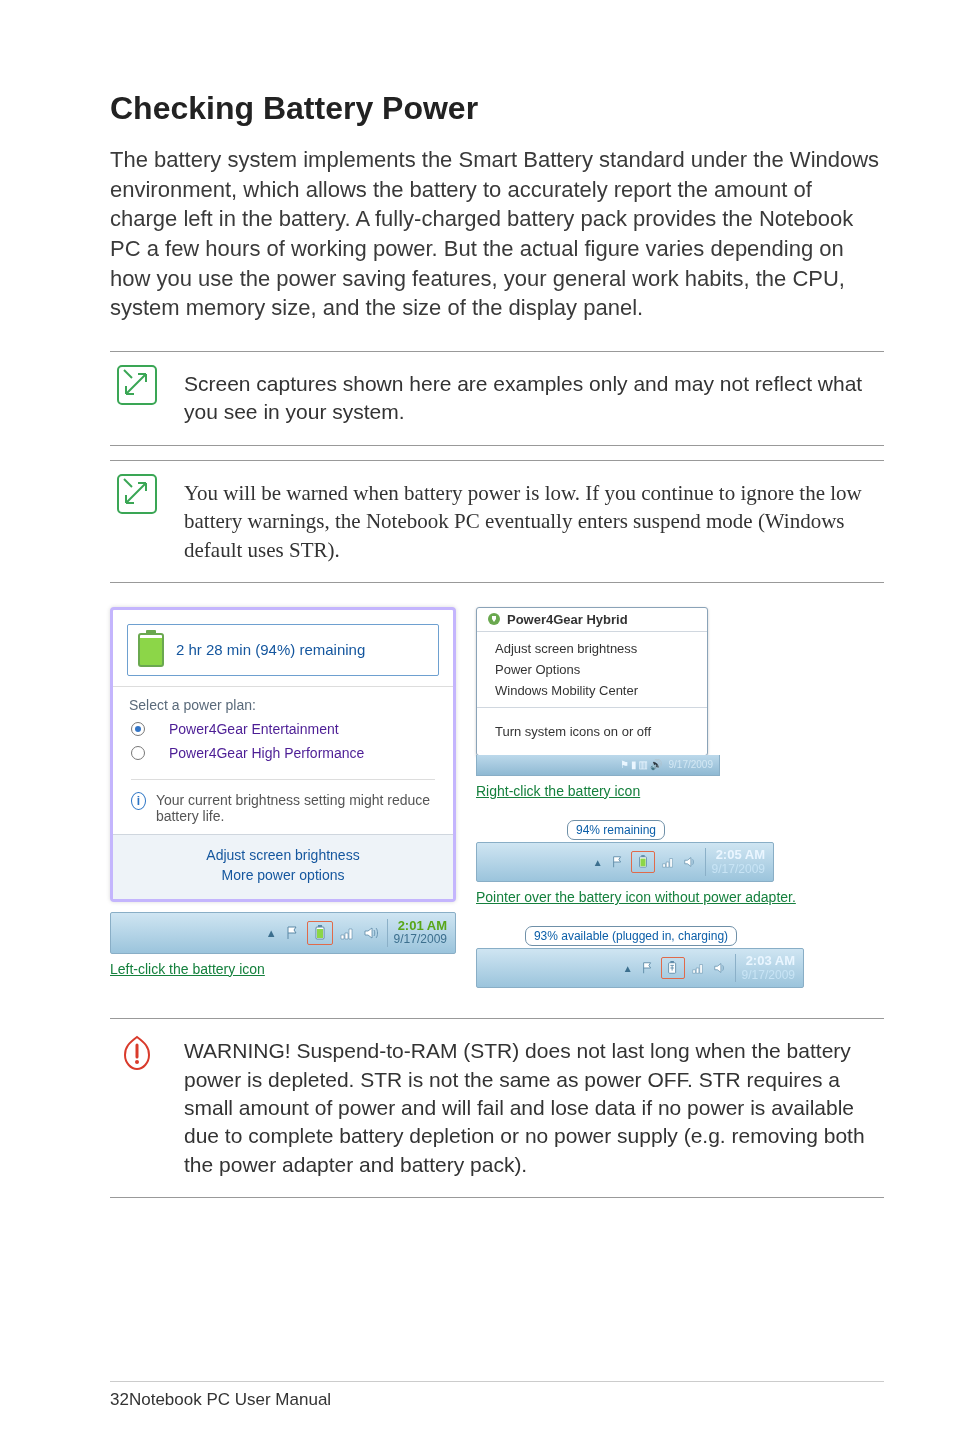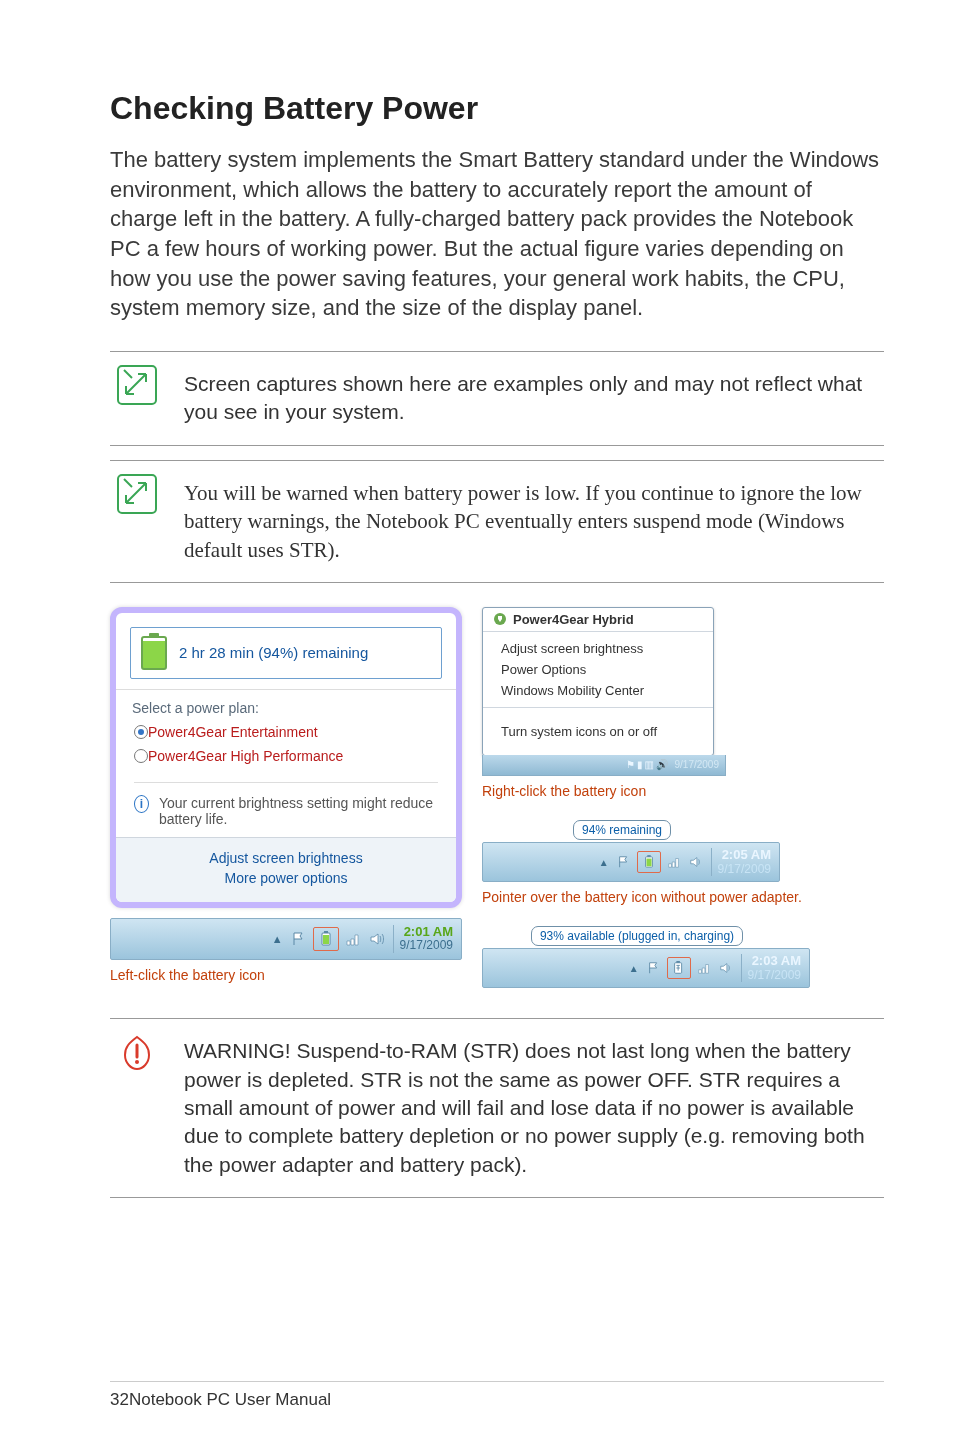--- a/index.html
+++ b/index.html
@@ -51,30 +51,31 @@
   .figrow {
     display:flex;
     gap:20px;
     margin-top:24px;
   }
   .figcol-left { flex:0 0 340px; }
   .figcol-right { flex:1; }
 
   .caption {
     font-size:14px;
-    color:#c2410c;
+    color:#15803d;
     margin-top:6px;
     line-height:1.3;
+    text-decoration:underline;
   }
 
   
   .popup {
     width:340px;
-    border:6px solid #c4b5fd;
-    border-radius:12px;
+    border:3px solid #c4b5fd;
+    border-radius:4px;
     background:#fff;
     box-shadow:0 0 4px rgba(0,0,0,.15);
     overflow:hidden;
   }
   .remainbox {
     margin:14px 14px 10px 14px;
     border:1px solid #6ea0d0;
     border-radius:2px;
     padding:8px 10px;
     display:flex; align-items:center; gap:12px;
@@ -84,21 +85,21 @@
     border:2px solid #6aa84f; border-radius:3px;
     position:relative;
     background:linear-gradient(to top,#8cd648 0%,#8cd648 90%,#fff 90%);
   }
   .batt-big::before{
     content:""; position:absolute; top:-5px; left:6px; width:10px; height:4px; background:#6aa84f; border-radius:1px;
   }
   .remainbox span { color:#14569e; font-size:15px; }
   .sep { height:1px; background:#ddd; margin:0; }
   .plabel { color:#5a6a7a; font-size:14px; padding:10px 16px 4px 16px;}
-  .plan { display:flex; align-items:center; gap:0; padding:4px 18px; font-size:14px; color:#b91c1c;}
+  .plan { display:flex; align-items:center; gap:24px; padding:4px 18px; font-size:14px; color:#4c1d95;}
   .radio{
     width:12px;height:12px;border:1px solid #777;border-radius:50%;background:#fff;display:inline-flex;align-items:center;justify-content:center;
   }
   .radio.sel::after{content:"";width:6px;height:6px;border-radius:50%;background:#3375c6;}
   .infogrp{
     margin:14px 18px 10px 18px;
     border-top:1px solid #ddd;
     padding-top:12px;
     display:flex; gap:10px; align-items:flex-start;
     font-size:14px; color:#555;

